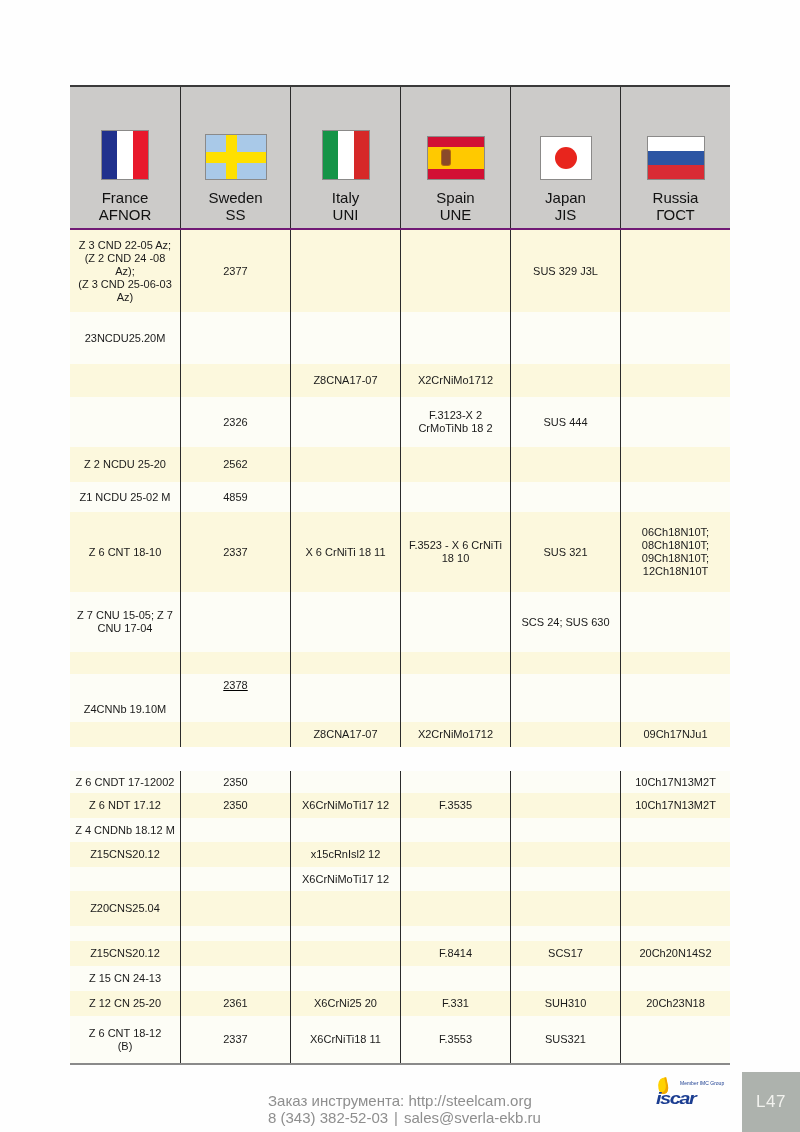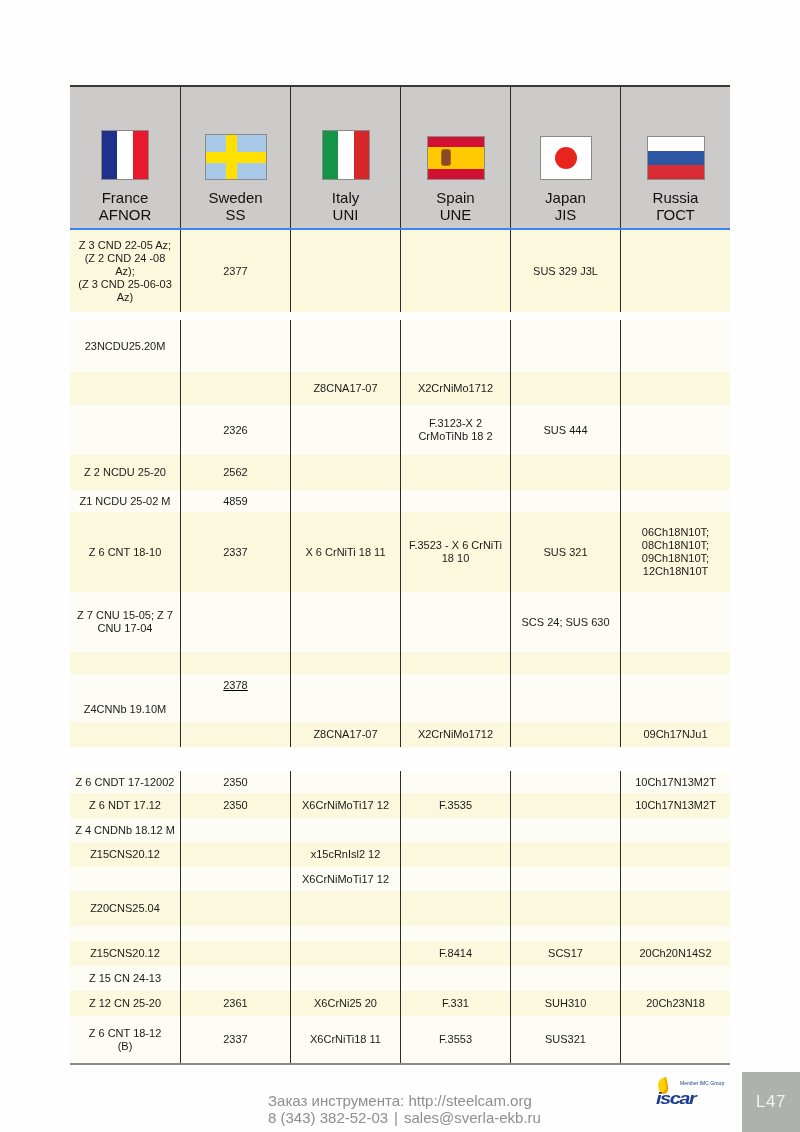--- a/index.html
+++ b/index.html
@@ -3,21 +3,21 @@
 <meta charset="utf-8">
 <style>
   * { margin:0; padding:0; box-sizing:border-box; }
   body { width:800px; height:1132px; background:#ffffff; font-family:"Liberation Sans", sans-serif; position:relative; overflow:hidden; }
 
   .page { position:absolute; inset:0; background:#fefefe; }
 
   
   .std-table { position:absolute; left:70px; top:85px; width:660px; border-top:2px solid #3a3a3a; border-bottom:2px solid #8a8a8a; }
 
-  .thead { display:grid; grid-template-columns:repeat(6,1fr); height:143px; background:#cccbc9; border-bottom:2px solid #3b82f6; }
+  .thead { display:grid; grid-template-columns:repeat(6,1fr); height:143px; background:#cccbc9; border-bottom:2px solid #701a75; }
   .th { display:flex; flex-direction:column; align-items:center; justify-content:flex-end; padding-bottom:5px; }
   .th + .th { border-left:1.5px solid #2b2b2b; }
   .th .country { font-size:15px; color:#111; line-height:17px; }
   .th .standard { font-size:15px; color:#111; line-height:17px; }
 
   .flag { position:relative; margin-bottom:10px; box-shadow:0 0 0 1px rgba(60,60,60,.45); }
   .flag-france { width:46px; height:48px; background:linear-gradient(90deg,#20318d 0 33.4%,#ffffff 33.4% 66.7%,#e8192c 66.7%); }
   .flag-sweden { width:60px; height:44px; background:#a9c9e8; }
   .flag-sweden::before { content:""; position:absolute; left:20px; top:0; width:11px; height:100%; background:#ffe000; }
   .flag-sweden::after { content:""; position:absolute; top:17px; left:0; width:100%; height:11px; background:#ffe000; }
@@ -99,21 +99,21 @@
 (Z 2 CND 24 -08
 Az);
 (Z 3 CND 25-06-03
 Az)</div>
           <div class="td">2377</div>
           <div class="td"></div>
           <div class="td"></div>
           <div class="td">SUS 329 J3L</div>
           <div class="td"></div>
         </div>
-        <div class="tr plain" style="height: 52px; margin-top: 8px;">
+        <div class="tr plain" style="height: 52px;">
           <div class="td">23NCDU25.20M</div>
           <div class="td"></div>
           <div class="td"></div>
           <div class="td"></div>
           <div class="td"></div>
           <div class="td"></div>
         </div>
         <div class="tr cream" style="height: 33px;">
           <div class="td"></div>
           <div class="td"></div>
@@ -132,21 +132,21 @@
           <div class="td"></div>
         </div>
         <div class="tr cream" style="height: 35px;">
           <div class="td">Z 2 NCDU 25-20</div>
           <div class="td">2562</div>
           <div class="td"></div>
           <div class="td"></div>
           <div class="td"></div>
           <div class="td"></div>
         </div>
-        <div class="tr plain" style="height: 22px;">
+        <div class="tr plain" style="height: 30px;">
           <div class="td">Z1 NCDU 25-02 M</div>
           <div class="td">4859</div>
           <div class="td"></div>
           <div class="td"></div>
           <div class="td"></div>
           <div class="td"></div>
         </div>
         <div class="tr cream" style="height: 80px;">
           <div class="td">Z 6 CNT 18-10</div>
           <div class="td">2337</div>

